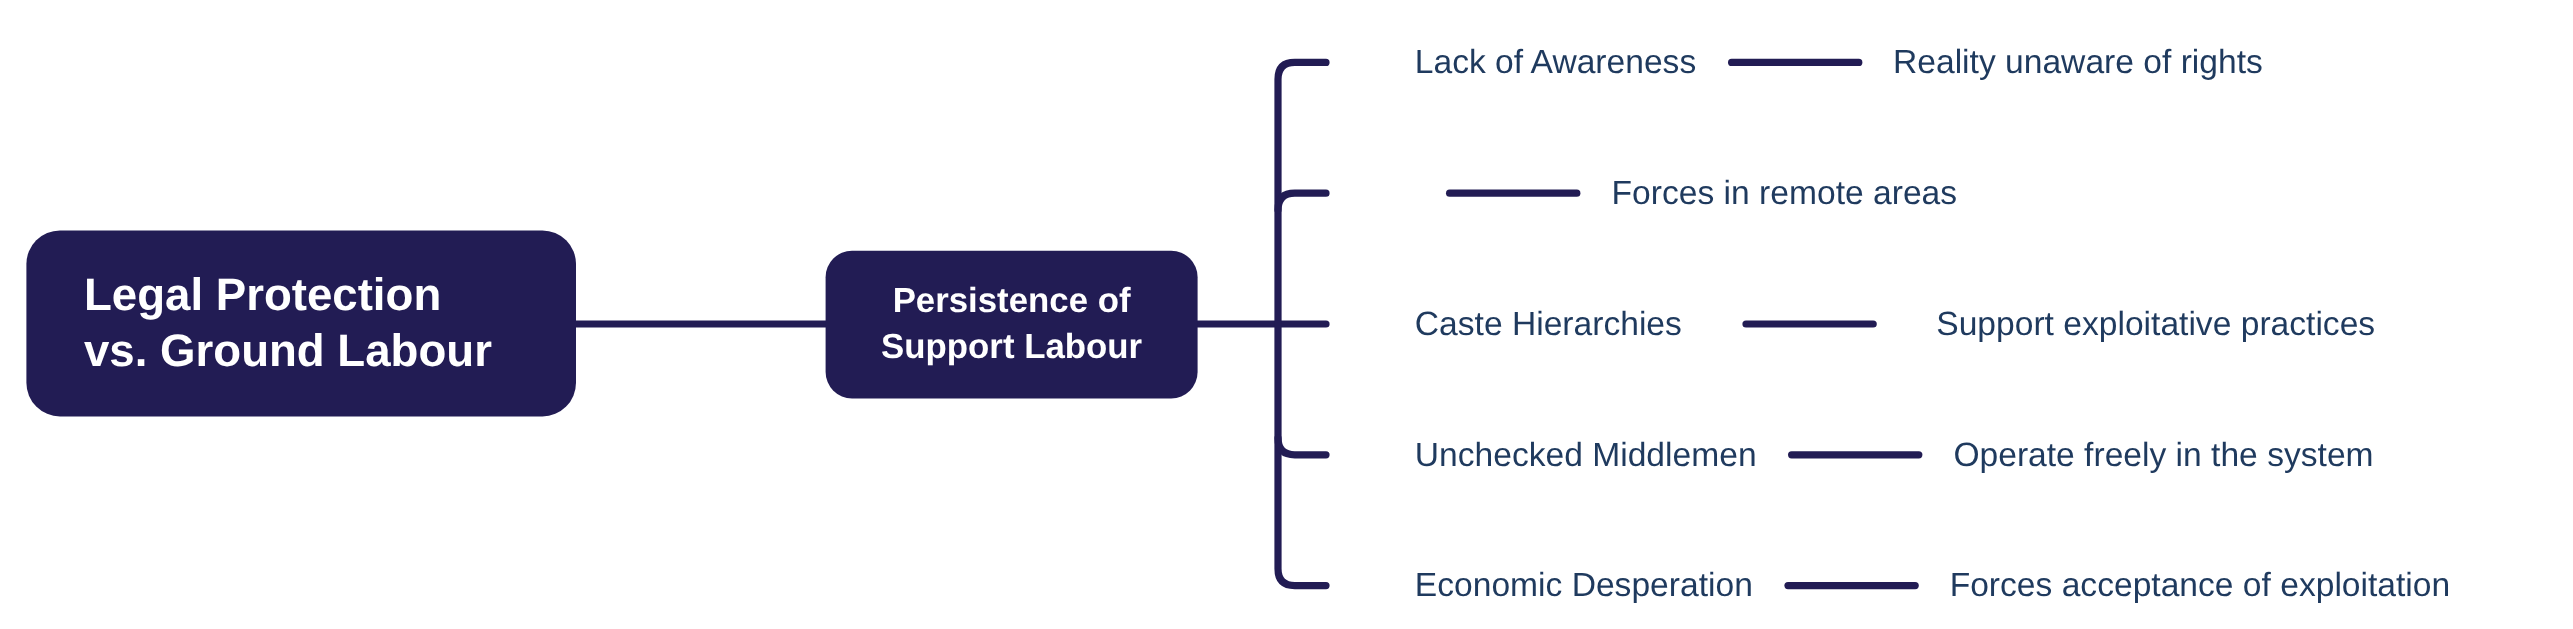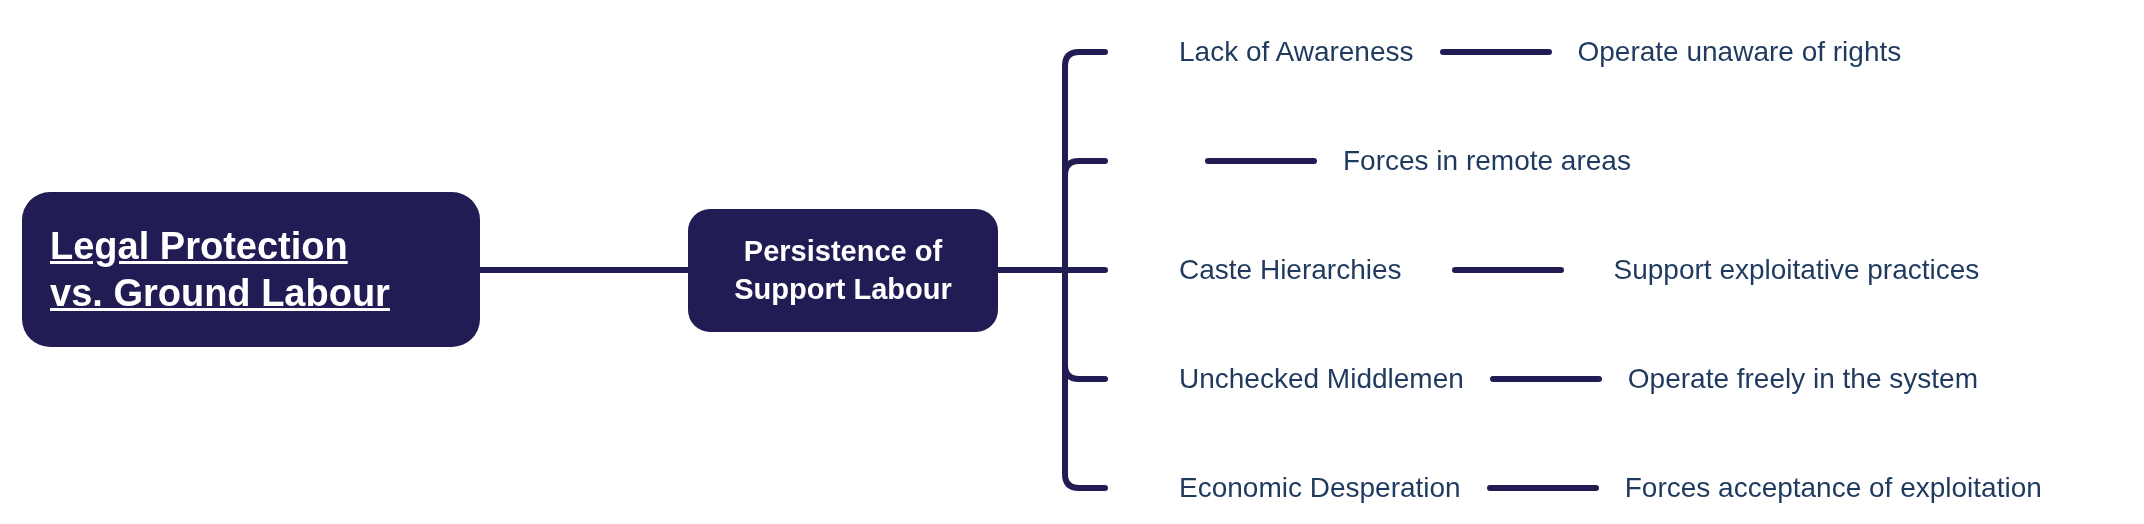--- a/index.html
+++ b/index.html
@@ -39,25 +39,24 @@
     color: var(--node-text);
     font-weight: bold;
     display: flex;
     flex-direction: column;
     justify-content: center;
   }
   .node-root {
     left: 22px; top: 192px;
     width: 458px; height: 155px;
     border-radius: 28px;
-    padding-left: 28px;
+    padding-left: 48px;
     font-size: 38px;
     line-height: 1.22;
     text-align: left;
-    text-decoration: underline;
   }
   .node-parent {
     left: 688px; top: 209px;
     width: 310px; height: 123px;
     border-radius: 22px;
     font-size: 29px;
     line-height: 1.3;
     text-align: center;
   }
 
@@ -106,21 +105,21 @@
   </div>
 
   <div class="node node-parent">
     <span>Persistence of</span>
     <span>Support Labour</span>
   </div>
 
   <div class="branch-row r0">
     <span>Lack of Awareness</span>
     <div class="branch-dash"></div>
-    <span>Operate unaware of rights</span>
+    <span>Reality unaware of rights</span>
   </div>
 
   <div class="branch-row r1">
     <div class="branch-dash"></div>
     <span>Forces in remote areas</span>
   </div>
 
   <div class="branch-row r2">
     <span>Caste Hierarchies</span>
     <div class="branch-dash"></div>

